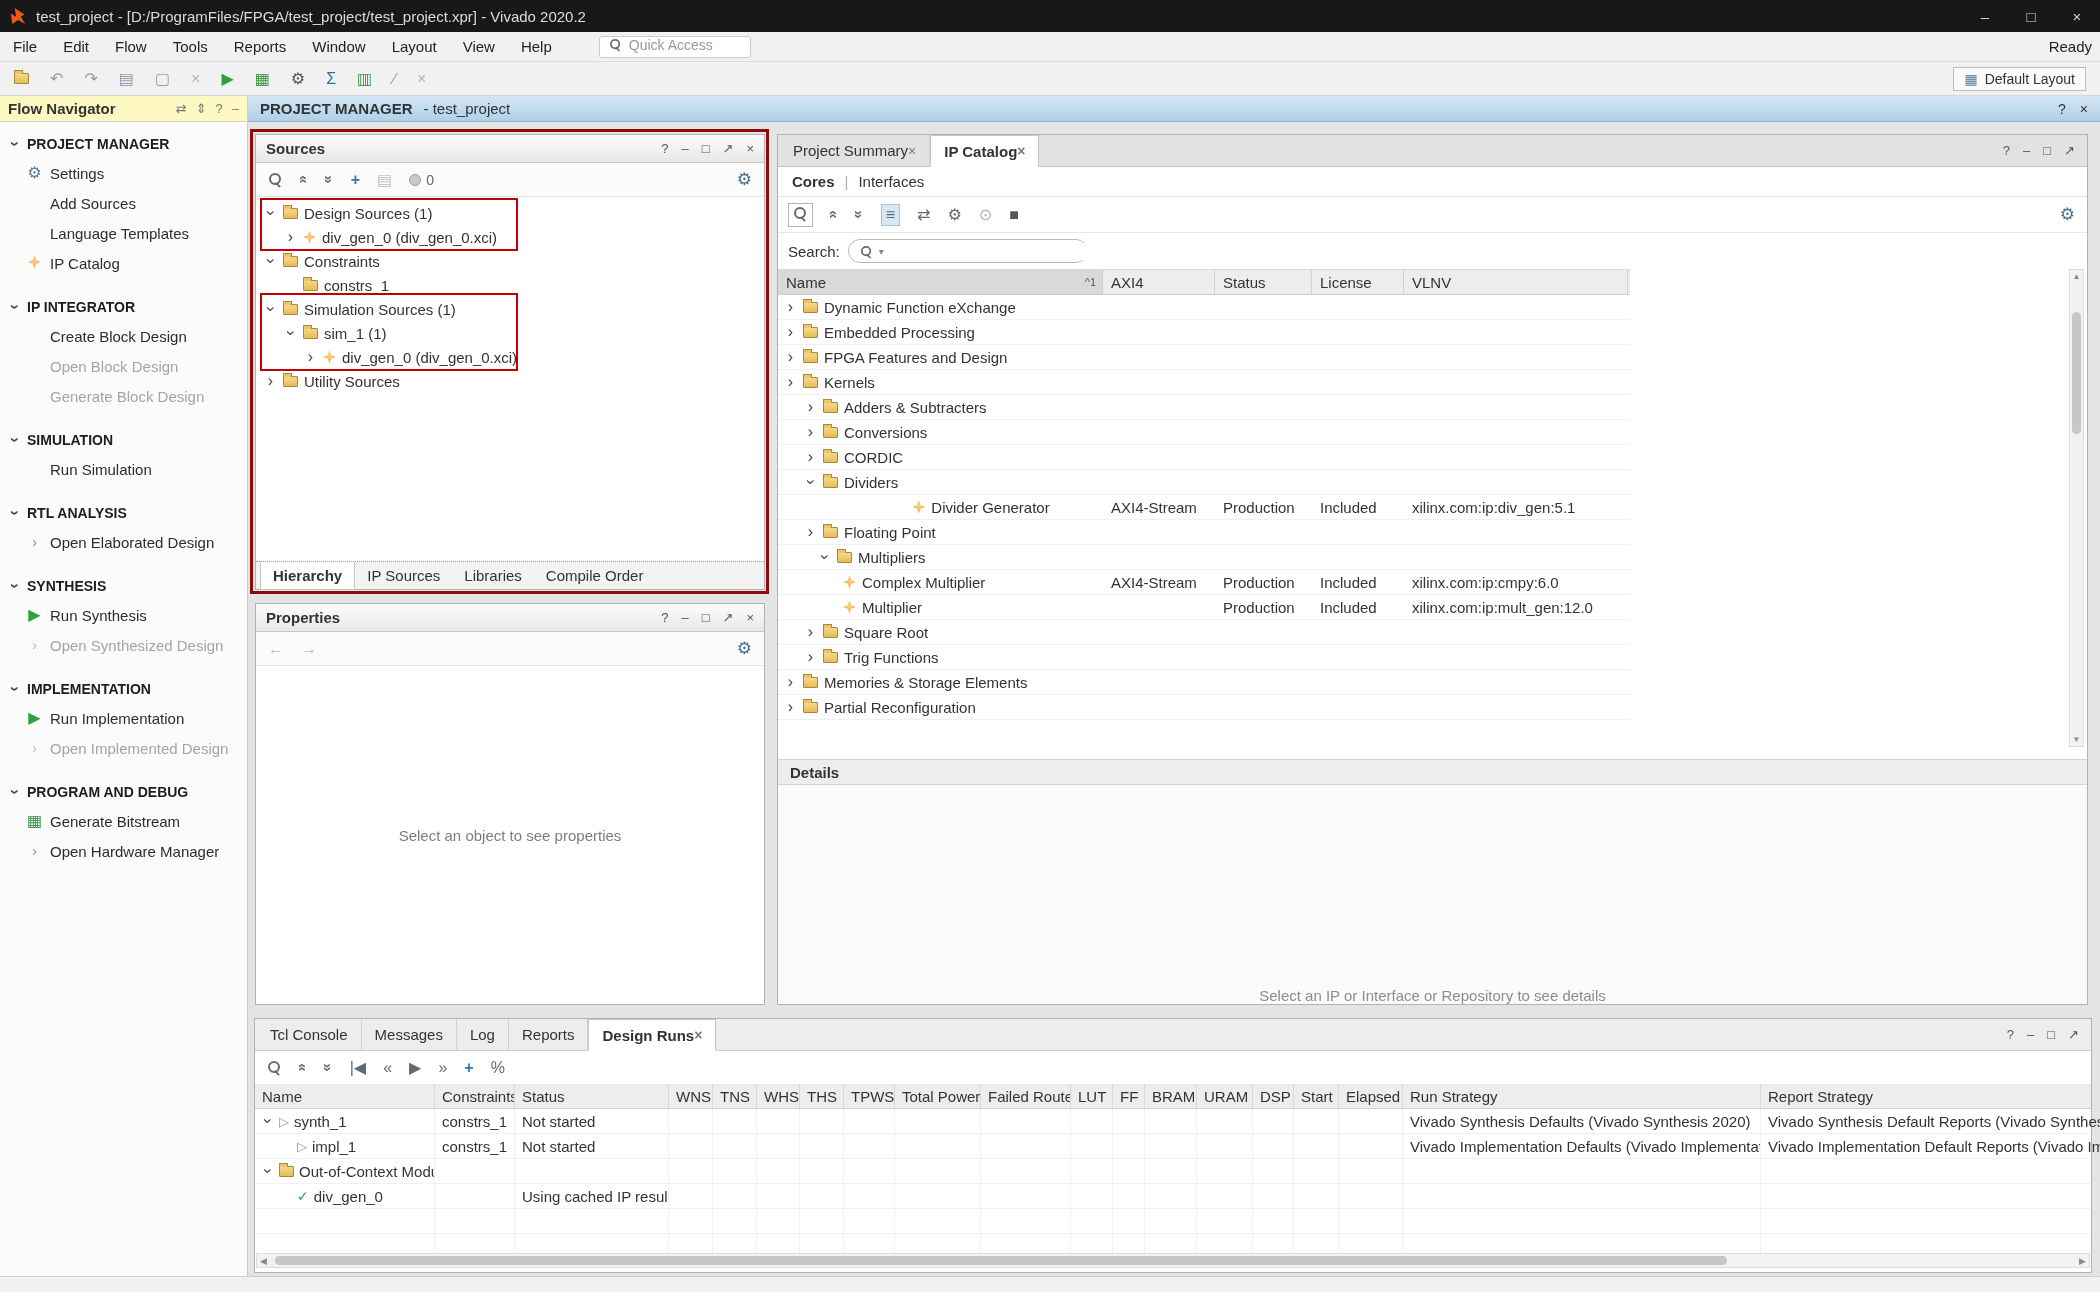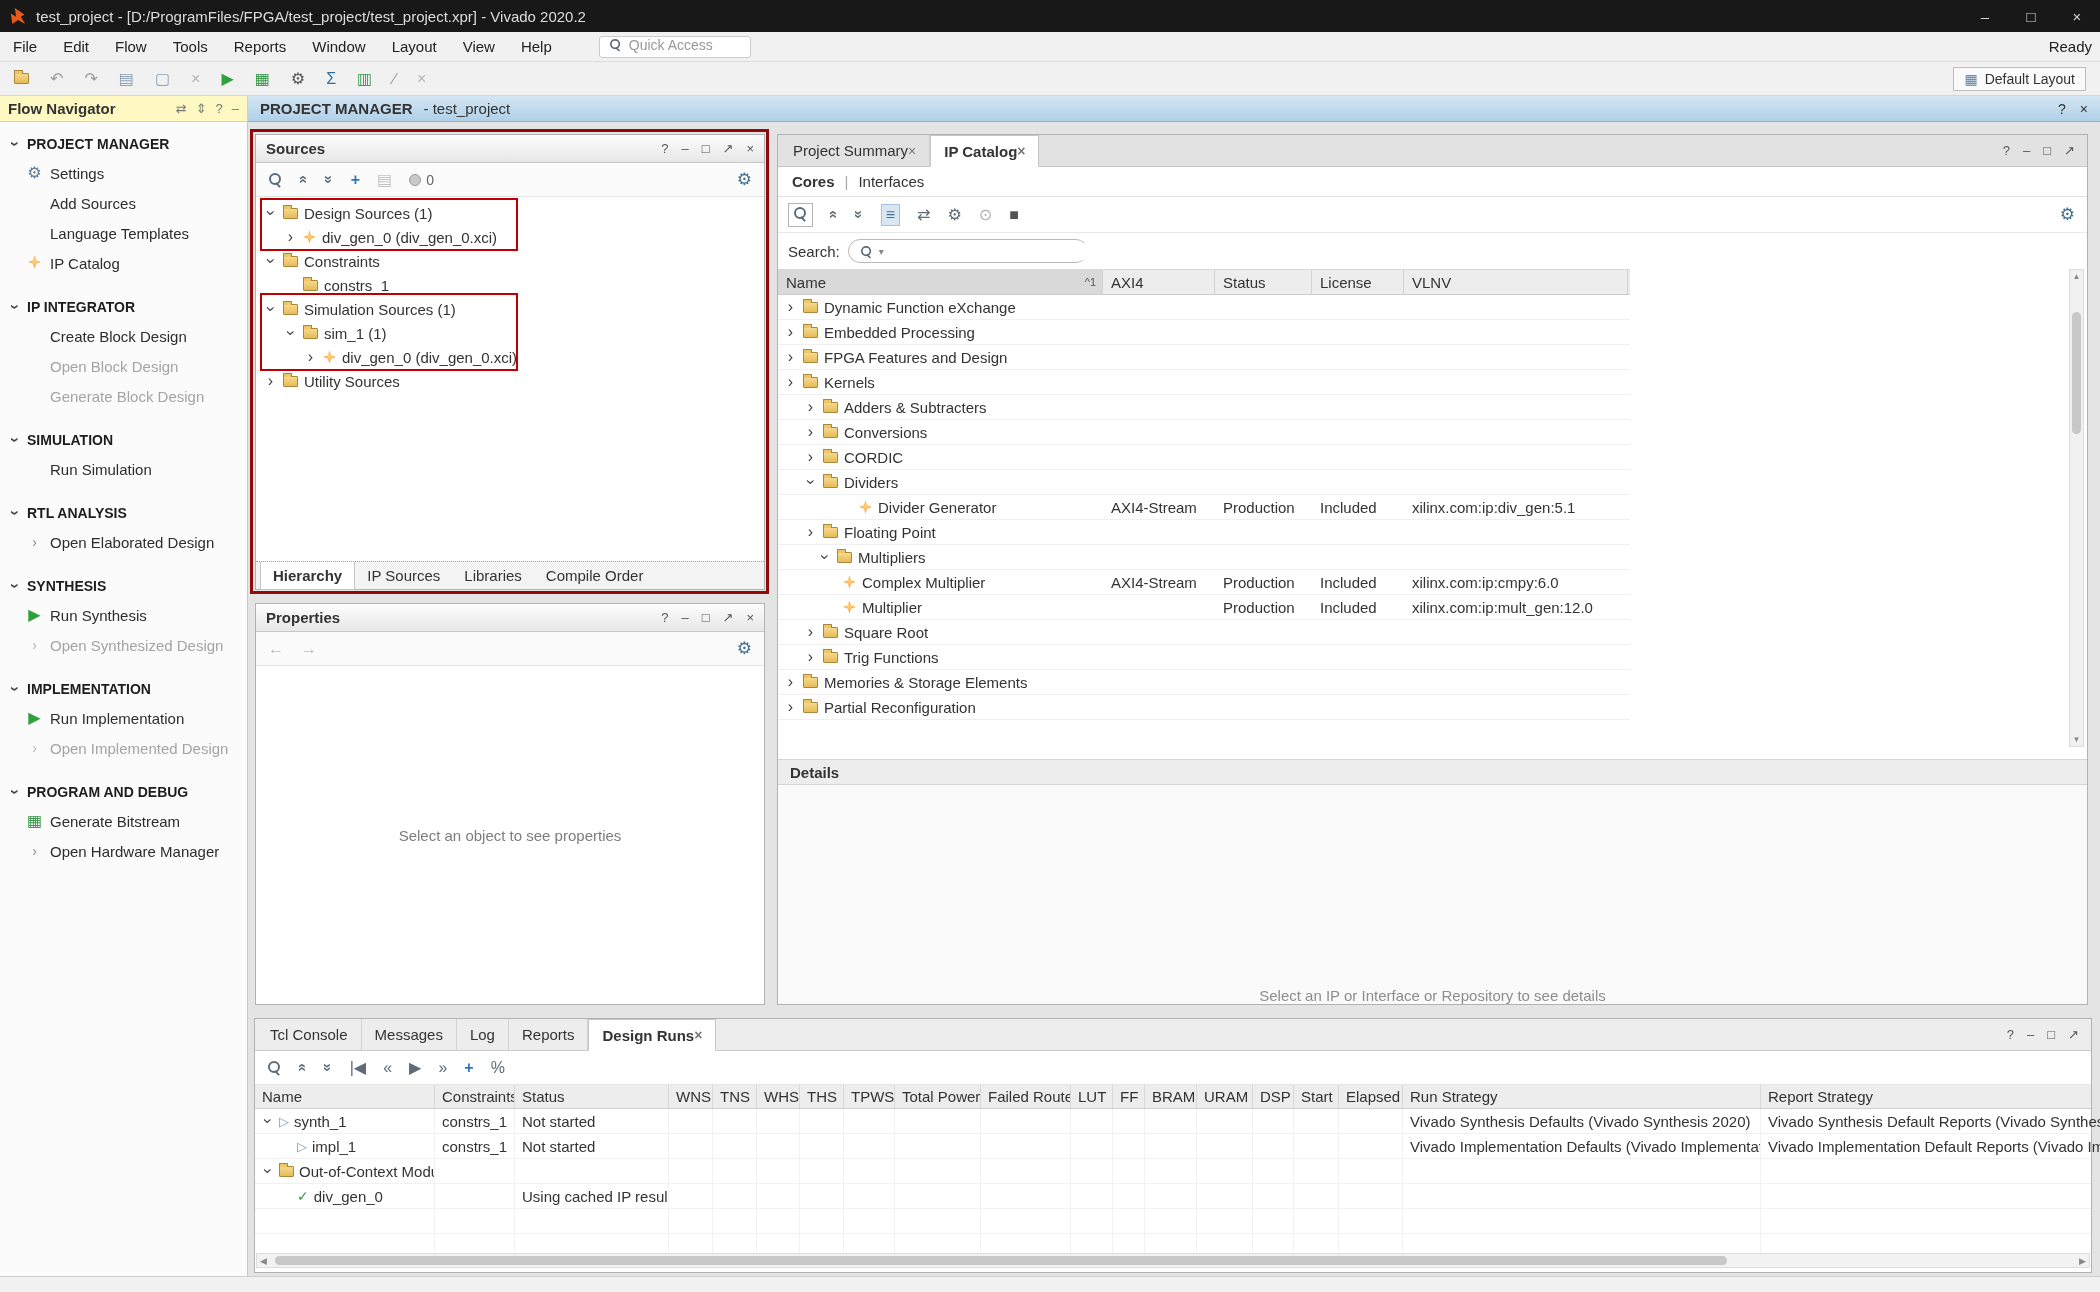--- a/index.html
+++ b/index.html
@@ -548,21 +548,21 @@
             <span class="chev open">›</span>
             <span class="icon-folder"></span>
             <span>Dividers</span>
           </div>
           <div class="cell"></div>
           <div class="cell"></div>
           <div class="cell"></div>
           <div class="cell"></div>
         </div>
         <div class="cat-row" style="grid-template-columns: 325px 112px 97px 92px 224px;">
-          <div class="cell name" style="padding-left: 62px;">
+          <div class="cell name" style="padding-left: 62px; justify-content: center;">
             <span class="chev none">›</span>
             <span class="icon-ip"></span>
             <span>Divider Generator</span>
           </div>
           <div class="cell">AXI4-Stream</div>
           <div class="cell">Production</div>
           <div class="cell">Included</div>
           <div class="cell">xilinx.com:ip:div_gen:5.1</div>
         </div>
         <div class="cat-row" style="grid-template-columns: 325px 112px 97px 92px 224px;">

